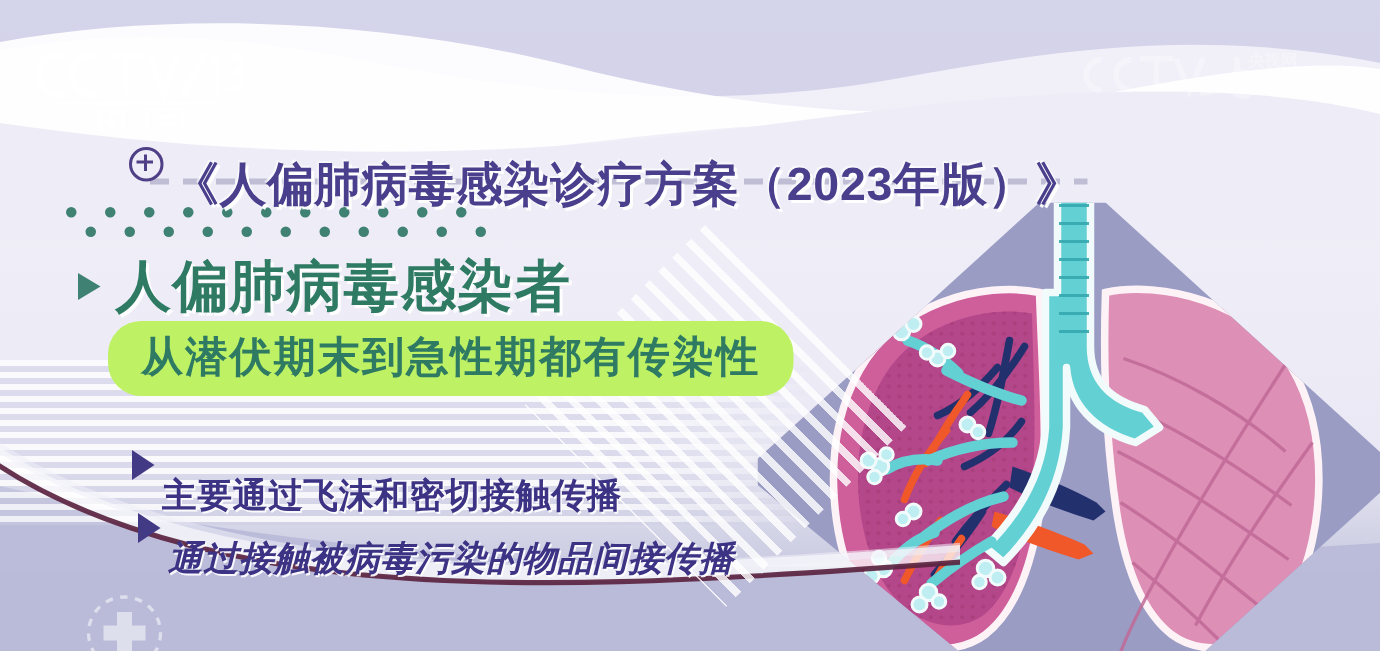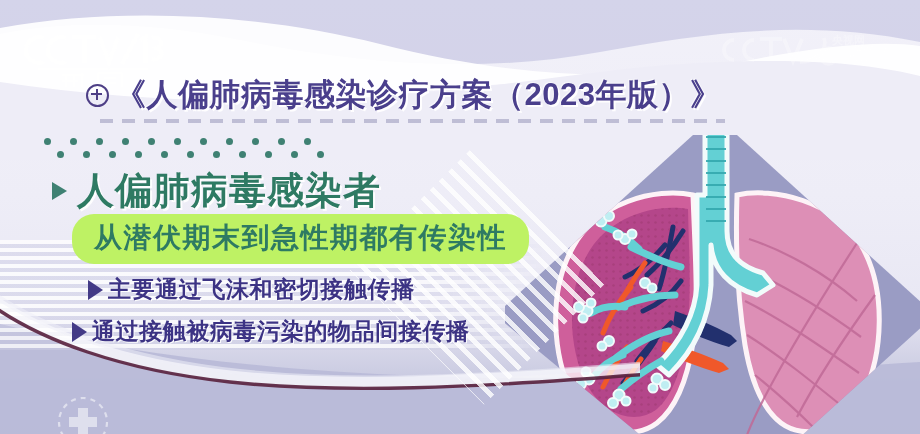--- a/index.html
+++ b/index.html
@@ -31,20 +31,21 @@
   
   .title-row{position:absolute;left:86px;top:74px;display:flex;align-items:center;gap:6px;z-index:7;}
   .plus-badge{width:19px;height:19px;border:2px solid #4e3f86;border-radius:50%;position:relative;flex:0 0 auto;}
   .plus-badge:before,.plus-badge:after{content:"";position:absolute;background:#4e3f86;}
   .plus-badge:before{left:3px;top:7.5px;width:11px;height:2.4px;}
   .plus-badge:after{top:3px;left:7.5px;height:11px;width:2.4px;}
   .title-text{
     font-size:31px;font-weight:bold;color:#4a3f8c;letter-spacing:.5px;white-space:nowrap;
     text-shadow:2px 2px 0 rgba(255,255,255,.95), -1px -1px 0 rgba(255,255,255,.6);
     font-family:"Liberation Sans","DejaVu Sans",sans-serif;
+    margin-top:28px;
   }
   .title-dash{position:absolute;left:100px;top:119px;width:625px;height:4px;z-index:6;
     background:repeating-linear-gradient(90deg,#b6b5cf 0 13px,transparent 13px 22px);opacity:.85;}
 
   
   .dots{position:absolute;left:40px;top:136px;width:300px;height:26px;z-index:6;}
   .dot{position:absolute;width:7px;height:7px;border-radius:50%;background:#3f8173;}
 
   
   .headline{position:absolute;left:52px;top:166px;display:flex;align-items:baseline;gap:10px;z-index:8;}
@@ -54,24 +55,24 @@
   .hl-normal{font-size:24px;font-weight:bold;color:#2e7a63;letter-spacing:1px;white-space:nowrap;
     text-shadow:1px 1px 0 rgba(255,255,255,.85);}
 
   .pill{position:absolute;left:72px;top:214px;z-index:8;
     background:#bef264;border-radius:22px;padding:5px 22px 7px 22px;display:inline-block;}
   .pill-text{font-size:28px;font-weight:bold;color:#2e7a63;letter-spacing:1.5px;white-space:nowrap;}
 
   
   .bullet-row{position:absolute;display:flex;align-items:center;gap:5px;z-index:8;}
   .bullet-row.b1{left:88px;top:274px;}
-  .bullet-row.b2{left:72px;top:316px;}
+  .bullet-row.b2{left:92px;top:316px;font-style:italic;}
   .tri-purple{width:0;height:0;border-left:15px solid #433a86;border-top:10px solid transparent;border-bottom:10px solid transparent;flex:0 0 auto;}
   .bullet-text{font-size:23px;font-weight:bold;color:#3c3384;letter-spacing:.6px;white-space:nowrap;
-    text-shadow:1px 1px 0 rgba(255,255,255,.9);}
+    text-shadow:1px 1px 0 rgba(255,255,255,.9);margin-top:41px;}
 
   
   .diamond-wrap{position:absolute;left:505px;top:135px;width:420px;height:330px;z-index:5;overflow:hidden;}
   .diag-stripes{position:absolute;left:470px;top:150px;width:190px;height:170px;z-index:6;
      transform:rotate(45deg);transform-origin:top left;
      background:repeating-linear-gradient(180deg,rgba(255,255,255,.95) 0 5px,rgba(255,255,255,0) 5px 13px);
      opacity:.85;pointer-events:none;}
 
   
   .plus-circle{position:absolute;left:56px;top:395px;width:54px;height:54px;z-index:7;opacity:.55;}

